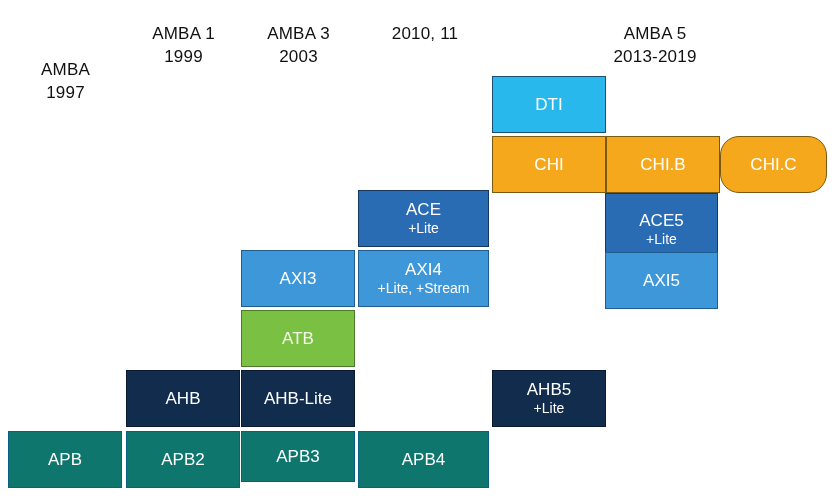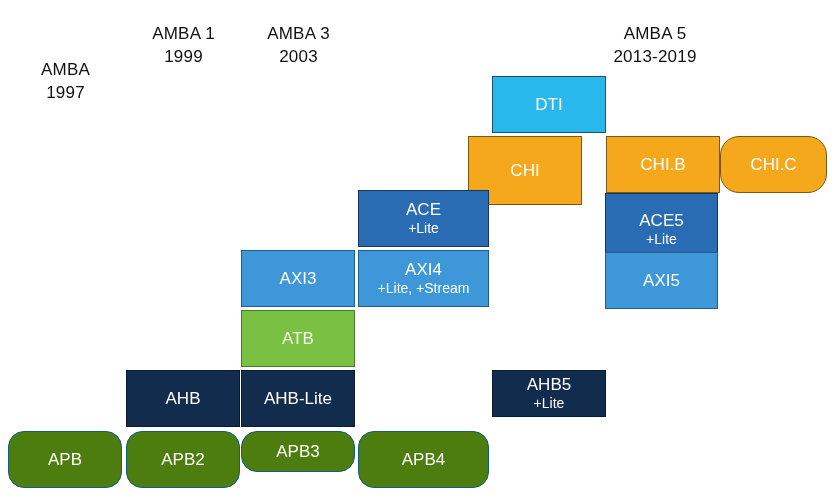--- a/index.html
+++ b/index.html
@@ -51,21 +51,21 @@
   .box .lbl-main { display: block; }
   .box .lbl-sub  { display: block; font-size: 14px; line-height: 17px; }
   .box .stack { display: block; }
 
   .c-dti   { background: #29b8ec; border-color: #1c4f73; }
   .c-chi   { background: #f5a81c; border-color: #7a5a12; }
   .c-ace   { background: #2a6cb3; border-color: #17375e; }
   .c-axi   { background: #3d97d8; border-color: #1f5e8f; }
   .c-atb   { background: #7ac143; border-color: #4d7a2a; color: #f3f8e8; }
   .c-ahb   { background: #122c4e; border-color: #0a1a30; }
-  .c-apb   { background: #4d7c0f; border-color: #0d5f82; border-radius: 16px; }
+  .c-apb   { background: #0f766e; border-color: #0d5f82; }
 
   .sub-small { font-size: 13.5px; }
 </style>
 </head>
 <body>
 
 <div id="canvas">
 
   <div class="col-header" style="left:8px; top:30px; width:115px;margin-top:28px;">
     <span class="hdr-name">AMBA</span>
@@ -76,34 +76,35 @@
     <span class="hdr-name">AMBA 1</span>
     <span class="hdr-years">1999</span>
   </div>
 
   <div class="col-header" style="left:241px; top:22px; width:115px;">
     <span class="hdr-name">AMBA 3</span>
     <span class="hdr-years">2003</span>
   </div>
 
   <div class="col-header" style="left:360px; top:22px; width:130px;">
+    <span class="hdr-years">2010, 11</span>
   </div>
 
   <div class="col-header" style="left:540px; top:22px; width:230px;">
     <span class="hdr-name">AMBA 5</span>
     <span class="hdr-years">2013-2019</span>
   </div>
 
   <div class="box c-dti" style="left:492px; top:76px; width:114px; height:57px;">
     <span class="stack">
       <span class="lbl-main">DTI</span>
     </span>
   </div>
 
-  <div class="box c-chi" style="left:468px; top:136px; width:114px; height:69px;">
+  <div class="box c-chi" style="left:492px; top:136px; width:114px; height:57px;">
     <span class="stack">
       <span class="lbl-main">CHI</span>
     </span>
   </div>
 
   <div class="box c-chi" style="left:606px; top:136px; width:114px; height:57px;">
     <span class="stack">
       <span class="lbl-main">CHI.B</span>
     </span>
   </div>
@@ -158,40 +159,40 @@
       <span class="lbl-main">AHB</span>
     </span>
   </div>
 
   <div class="box c-ahb" style="left:241px; top:370px; width:114px; height:57px;">
     <span class="stack">
       <span class="lbl-main">AHB-Lite</span>
     </span>
   </div>
 
-  <div class="box c-ahb" style="left:492px; top:370px; width:114px; height:47px;">
+  <div class="box c-ahb" style="left:492px; top:370px; width:114px; height:57px;">
     <span class="stack">
       <span class="lbl-main">AHB5</span>
       <span class="lbl-sub">+Lite</span>
     </span>
   </div>
 
   <div class="box c-apb" style="left:8px; top:431px; width:114px; height:57px;">
     <span class="stack">
       <span class="lbl-main">APB</span>
     </span>
   </div>
 
   <div class="box c-apb" style="left:126px; top:431px; width:114px; height:57px;">
     <span class="stack">
       <span class="lbl-main">APB2</span>
     </span>
   </div>
 
-  <div class="box c-apb" style="left:241px; top:431px; width:114px; height:41px;">
+  <div class="box c-apb" style="left:241px; top:431px; width:114px; height:51px;">
     <span class="stack">
       <span class="lbl-main">APB3</span>
     </span>
   </div>
 
   <div class="box c-apb" style="left:358px; top:431px; width:131px; height:57px;">
     <span class="stack">
       <span class="lbl-main">APB4</span>
     </span>
   </div>

